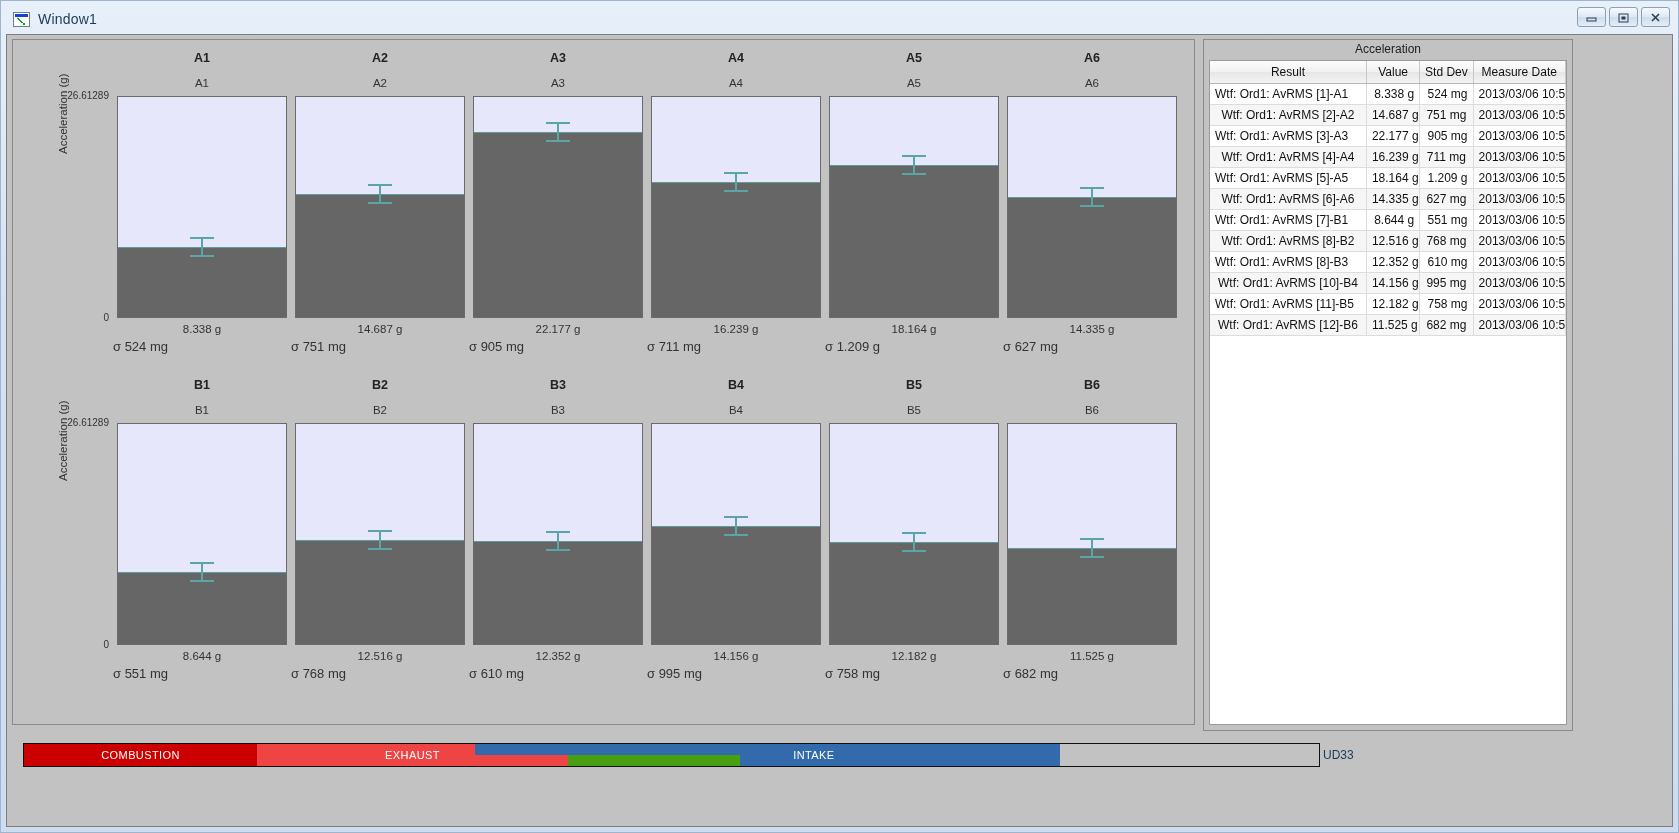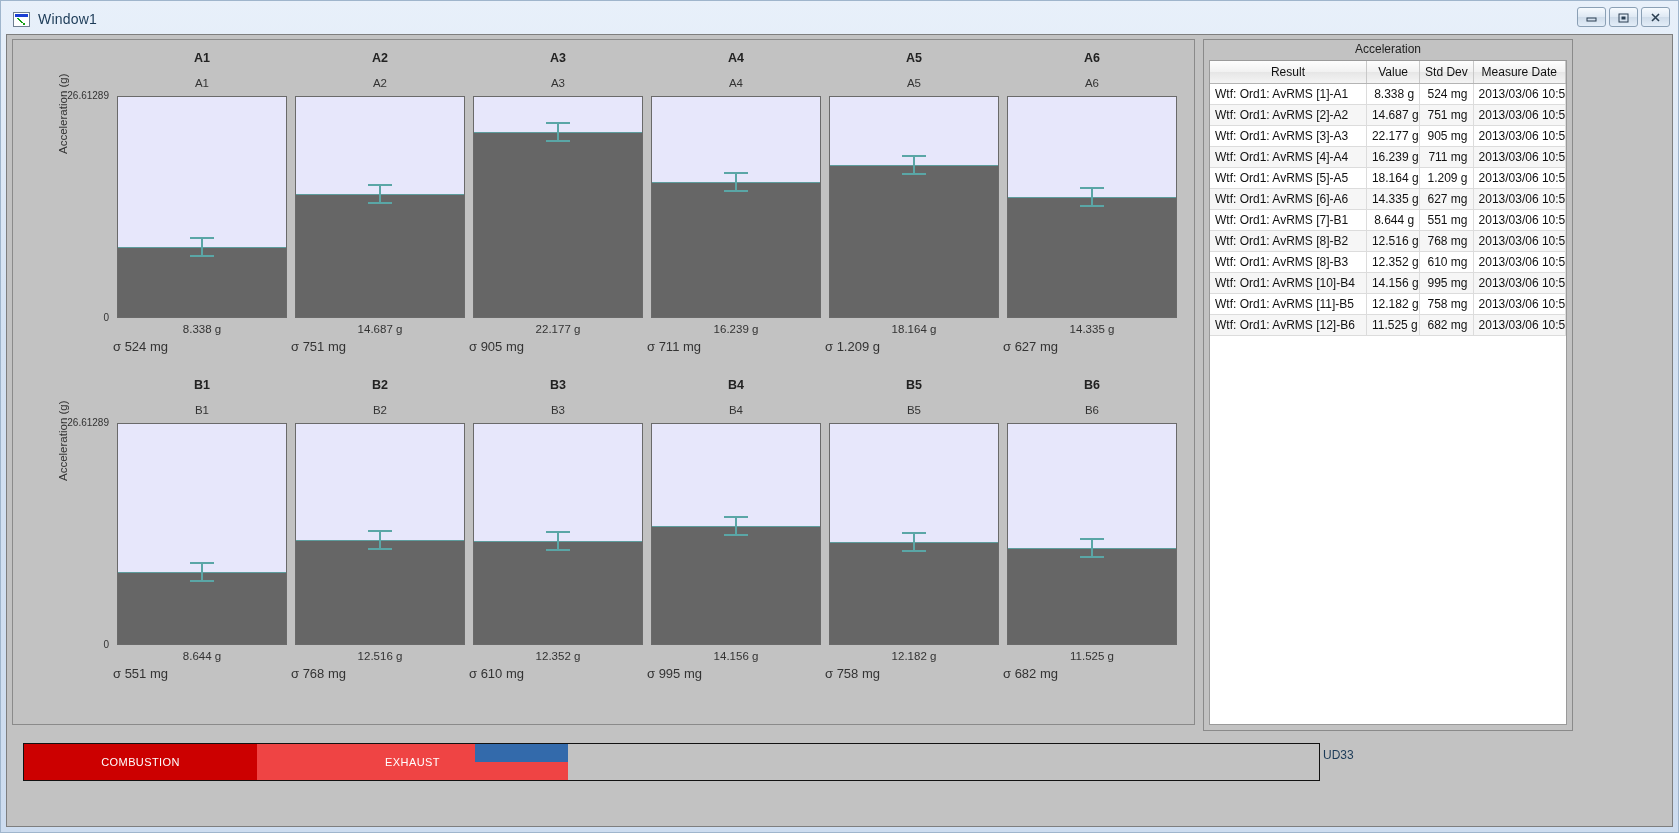--- a/index.html
+++ b/index.html
@@ -151,28 +151,28 @@
     font-weight:normal;height:20px;padding:1px 4px;text-align:center;
   }
   table.grid td{
     border-right:1px solid #dcdcdc;
     border-bottom:1px solid #dcdcdc;
     height:20px;padding:0 5px;white-space:nowrap;overflow:hidden;
   }
   td.c-result{text-align:left;}
   td.c-value,td.c-std{text-align:right;}
   td.c-date{text-align:center;}
-  tr.alt td{background:#f6f6f6;}
+  tr.alt td{background:#f6f6f6;text-align:center;}
 
   
   #phase-area{
     position:absolute;left:5px;top:700px;right:5px;height:40px;
   }
   #phase-bar{
-    position:absolute;left:11px;top:8px;height:38px;width:1297px;
+    position:absolute;left:11px;top:8px;height:24px;width:1297px;
     border:1px solid #111;box-sizing:border-box;
     display:flex;
   }
   .seg{
     position:relative;height:100%;
     display:flex;align-items:center;justify-content:center;
     color:#ffffff;font-size:11px;letter-spacing:.4px;
     box-sizing:border-box;
   }
   .seg .seg-label{position:relative;z-index:3;}
@@ -502,18 +502,22 @@
 
     <div id="phase-area">
       <div id="phase-bar">
           <div class="seg" style="width: 18%; background: rgb(204, 0, 0);">
             <span class="seg-label">COMBUSTION</span>
           </div>
           <div class="seg" style="width: 24%; background: #ef4444;">
             <span class="seg-label">EXHAUST</span>
             <div class="overlay" style="right: 0px; top: 0px; width: 30%; height: 50%; background: rgb(51, 106, 171);"></div>
           </div>
+          <div class="seg" style="width: 38%; background: rgb(51, 106, 171);">
+            <span class="seg-label">INTAKE</span>
+            <div class="overlay" style="left: 0px; bottom: 0px; width: 35%; height: 50%; background: rgb(74, 158, 18);"></div>
+          </div>
         </div>
       <div id="ud-label">UD33</div>
     </div>
 
   </div>
 </div>
 
 </body></html>

